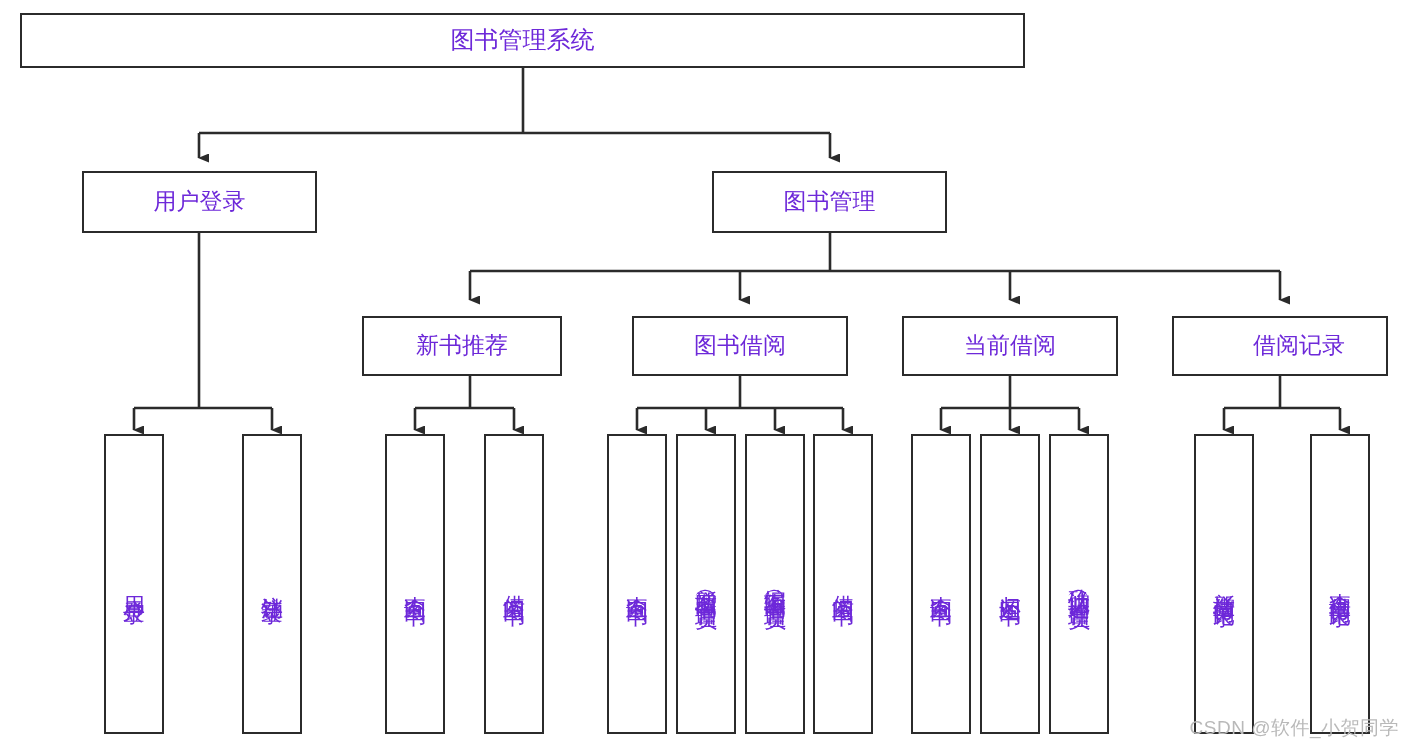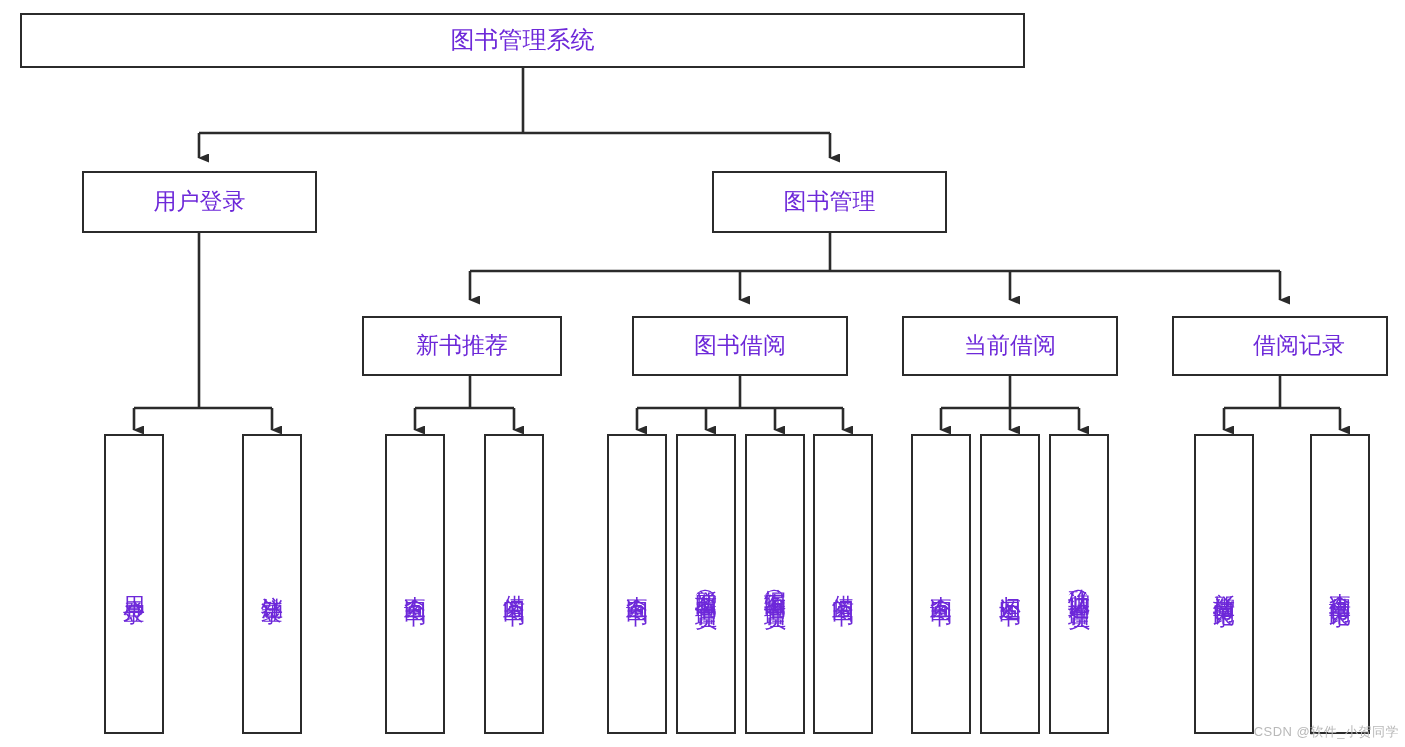--- a/index.html
+++ b/index.html
@@ -58,21 +58,21 @@
     text-orientation: upright;
     font-size: 22px;
     letter-spacing: 3px;
     line-height: 1;
     white-space: nowrap;
   }
   #watermark {
     position: absolute;
     right: 6px;
     bottom: 6px;
-    font-size: 13px;
+    font-size: 19px;
     color: #b9b9b9;
     z-index: 5;
     white-space: nowrap;
     letter-spacing: 0.5px;
   }
 </style>
 </head>
 <body>
 
 <div id="canvas">

